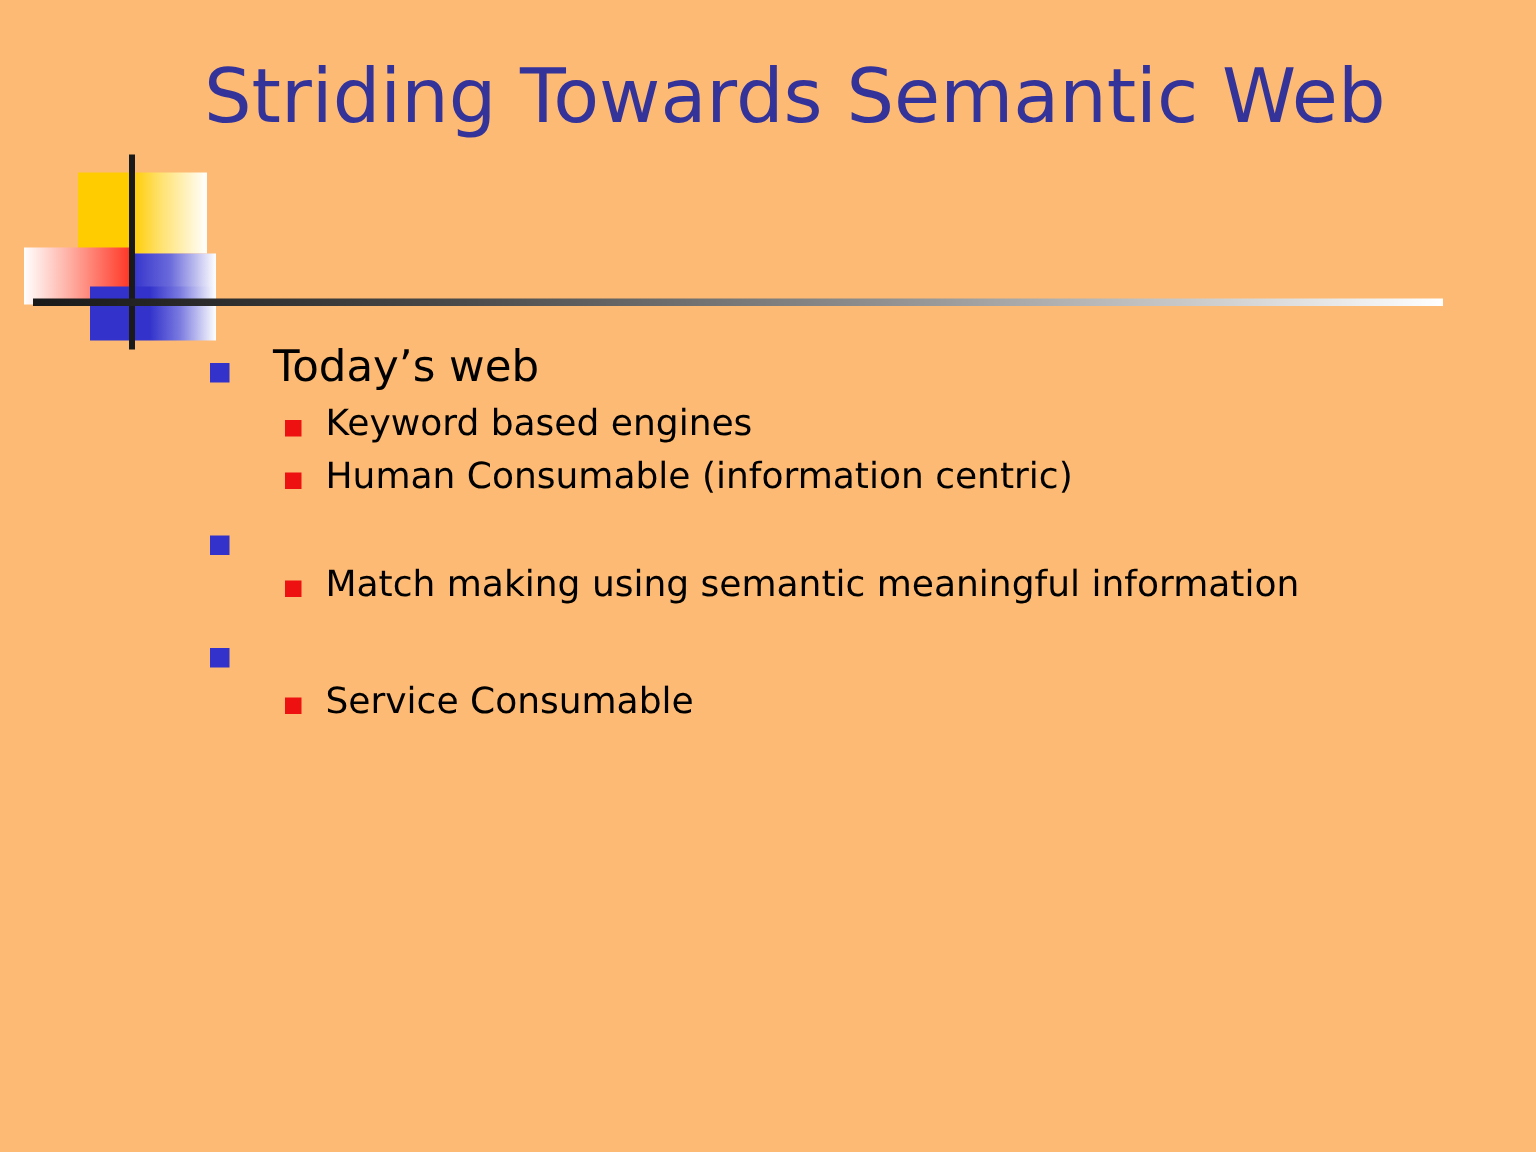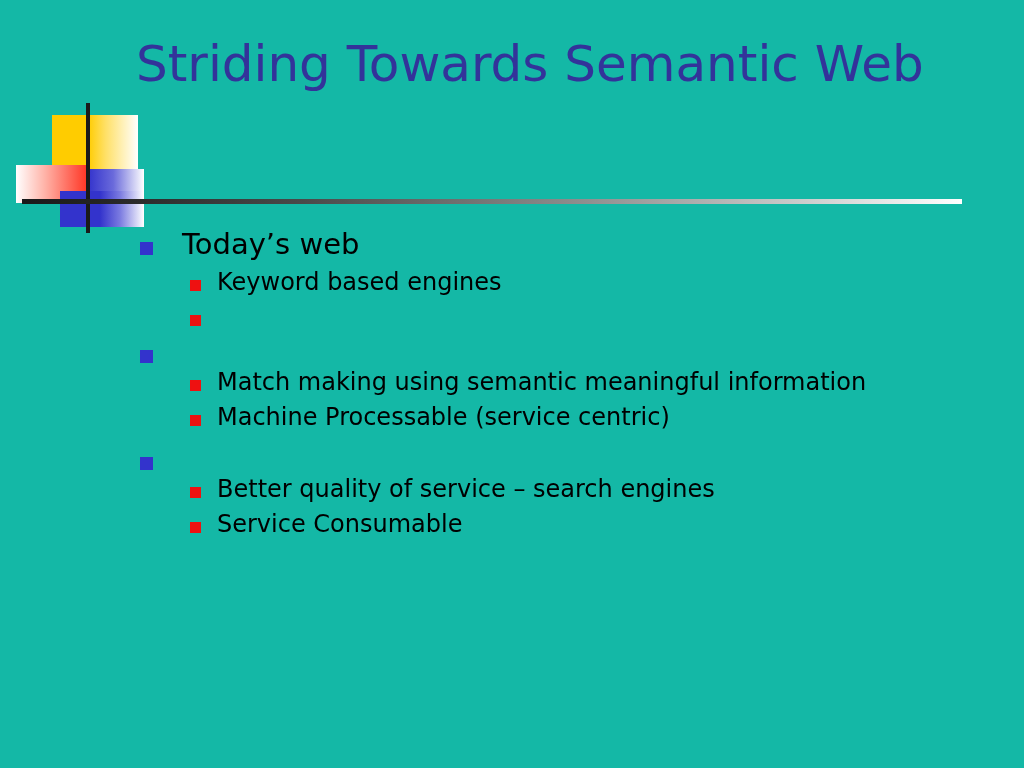--- a/index.html
+++ b/index.html
@@ -13,21 +13,21 @@
     font-family: "DejaVu Sans", sans-serif;
     overflow: hidden;
     position: relative;
   }
 
   .slide {
     position: absolute;
     left: 0; top: 0;
     width: 1024px;
     height: 768px;
-    background: #14b8a6;
+    background: #fdba74;
   }
 
   
   .motif {
     position: absolute;
     left: 0px;
     top: 95px;
     width: 1010px;
     height: 145px;
     pointer-events: none;
@@ -195,54 +195,47 @@
 
     <div class="bullet-row lvl2">
       <span class="marker"></span>
       <span class="btext">Keyword based engines</span>
     </div>
 
     <div class="gap-2"></div>
 
     <div class="bullet-row lvl2">
       <span class="marker"></span>
+      <span class="btext">Human Consumable (information centric)</span>
     </div>
 
     <div class="gap-1"></div>
 
     <div class="bullet-row lvl1">
       <span class="marker"></span>
     </div>
 
     <div class="gap-2"></div>
 
     <div class="bullet-row lvl2">
       <span class="marker"></span>
       <span class="btext">Match making using semantic meaningful information</span>
     </div>
 
     <div class="gap-2"></div>
 
-    <div class="bullet-row lvl2">
-      <span class="marker"></span>
-      <span class="btext">Machine Processable (service centric)</span>
-    </div>
 
     <div class="gap-1"></div>
 
     <div class="bullet-row lvl1">
       <span class="marker"></span>
     </div>
 
     <div class="gap-2"></div>
 
-    <div class="bullet-row lvl2">
-      <span class="marker"></span>
-      <span class="btext">Better quality of service – search engines</span>
-    </div>
 
     <div class="gap-2"></div>
 
     <div class="bullet-row lvl2">
       <span class="marker"></span>
       <span class="btext">Service Consumable</span>
     </div>
 
   </div>
 </div>

